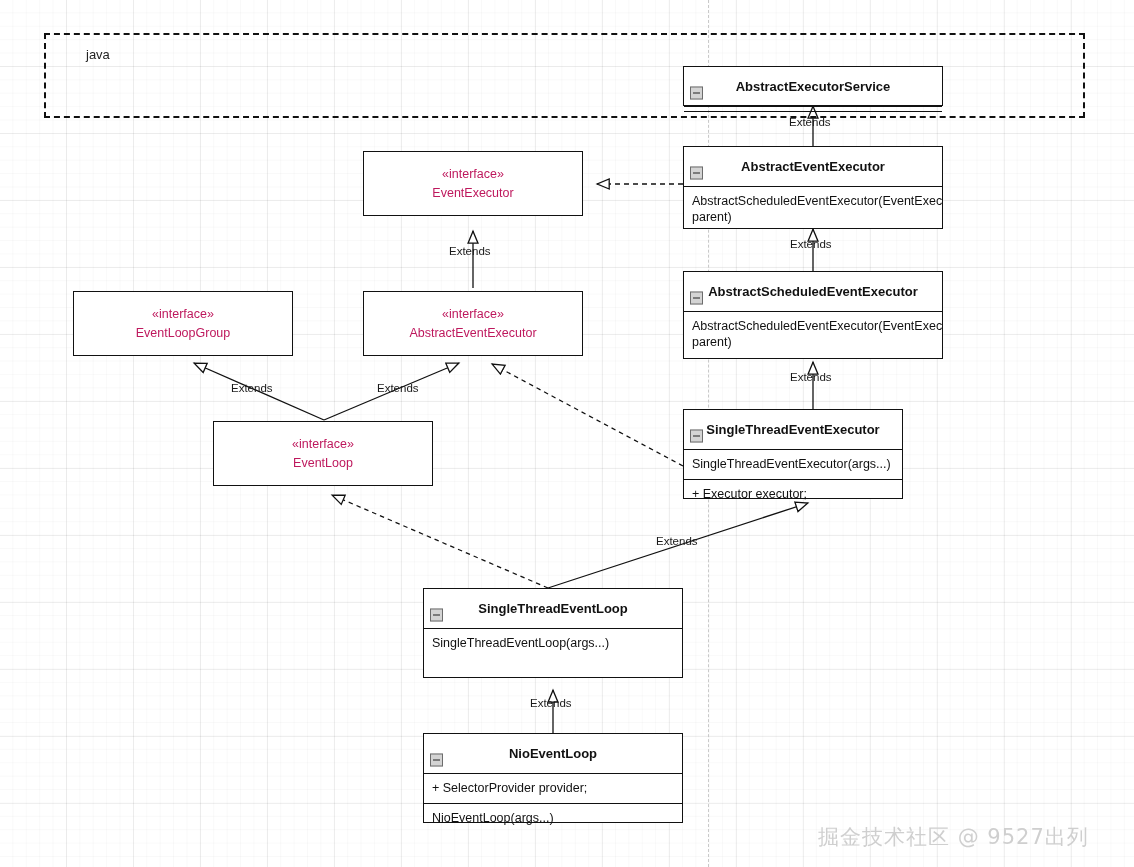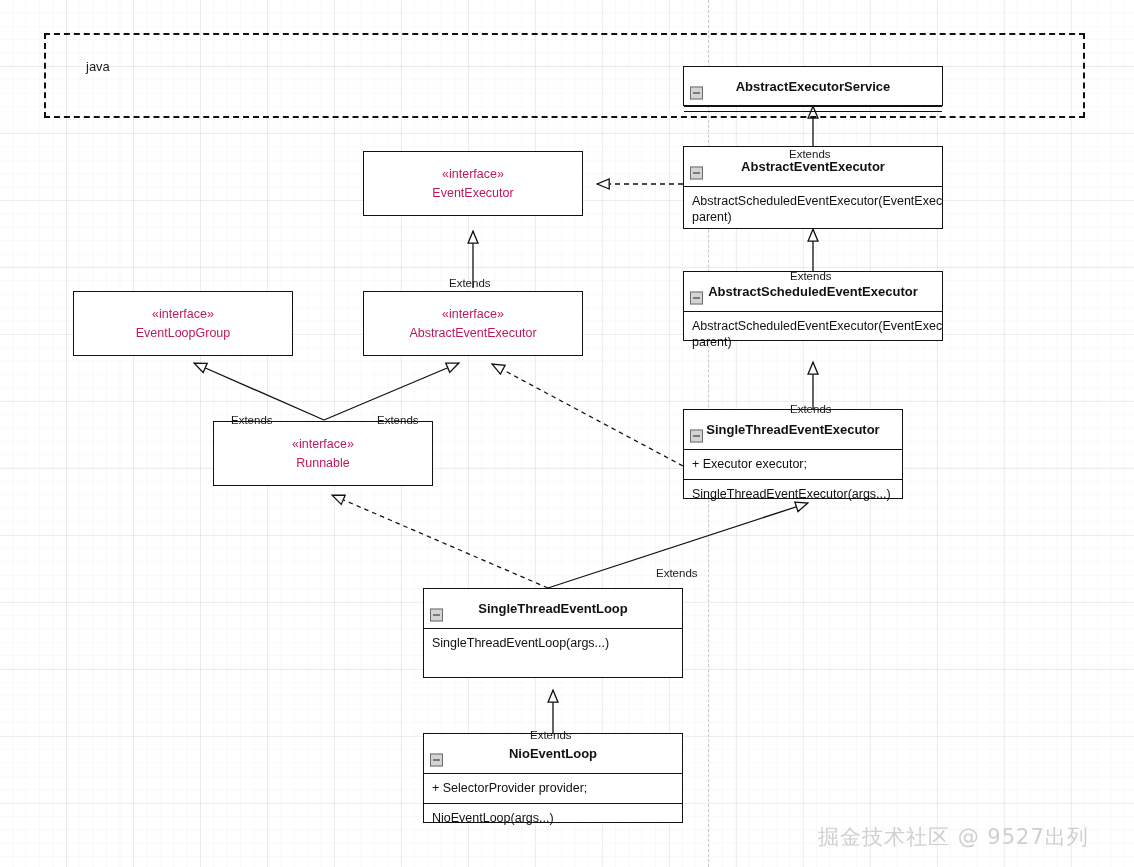--- a/index.html
+++ b/index.html
@@ -33,21 +33,21 @@
   
   .pkg {
     position: absolute;
     border: 2px dashed #111;
     background: transparent;
     box-sizing: border-box;
   }
   .pkg-label {
     position: absolute;
     left: 16px;
-    top: 24px;
+    top: 12px;
     font-size: 13px;
     color: #222;
     padding-left: 24px;
   }
 
   
   .node {
     position: absolute;
     box-sizing: border-box;
     border: 1.6px solid #111;
@@ -115,21 +115,20 @@
   .node.iface .stereo { display: block; }
   .node.iface .iname { display: block; }
 
   
   .elabel {
     position: absolute;
     font-size: 11.5px;
     color: #1a1a1a;
     background: transparent;
     white-space: nowrap;
-    margin-top: 32px;
   }
 
   
   .watermark {
     position: absolute;
     font-size: 21px;
     color: #cfcfcf;
     letter-spacing: 1px;
     white-space: nowrap;
     font-family: "DejaVu Sans", sans-serif;
@@ -220,35 +219,35 @@
   </div>
 
   <div class="node" style="left:683px; top:146px; width:260px; height:83px;">
     <div class="hdr">
       <span class="collapse-icon"></span>
       <span class="title">AbstractEventExecutor</span>
     </div>
     <div class="cmp wrap">AbstractScheduledEventExecutor(EventExecut parent)</div>
   </div>
 
-  <div class="node" style="left:683px; top:271px; width:260px; height:70px;">
+  <div class="node" style="left:683px; top:271px; width:260px; height:88px;">
     <div class="hdr">
       <span class="collapse-icon"></span>
       <span class="title">AbstractScheduledEventExecutor</span>
     </div>
     <div class="cmp wrap">AbstractScheduledEventExecutor(EventExecut parent)</div>
   </div>
 
   <div class="node" style="left:683px; top:409px; width:220px; height:90px;">
     <div class="hdr">
       <span class="collapse-icon"></span>
       <span class="title">SingleThreadEventExecutor</span>
     </div>
+    <div class="cmp" style="height:30px;">SingleThreadEventExecutor(args...)</div>
     <div class="cmp" style="height:30px;">+ Executor executor;</div>
-    <div class="cmp" style="height:30px;">SingleThreadEventExecutor(args...)</div>
   </div>
 
   <div class="node" style="left:423px; top:588px; width:260px; height:90px;">
     <div class="hdr">
       <span class="collapse-icon"></span>
       <span class="title">SingleThreadEventLoop</span>
     </div>
     <div class="cmp" style="height:30px;">SingleThreadEventLoop(args...)</div>
   </div>
 
@@ -271,21 +270,21 @@
     <span class="iname">EventLoopGroup</span>
   </div>
 
   <div class="node iface" style="left:363px; top:291px; width:220px; height:65px;">
     <span class="stereo">«interface»</span>
     <span class="iname">AbstractEventExecutor</span>
   </div>
 
   <div class="node iface" style="left:213px; top:421px; width:220px; height:65px;">
     <span class="stereo">«interface»</span>
-    <span class="iname">Runnable</span>
+    <span class="iname">EventLoop</span>
   </div>
 
   <span class="elabel" style="left:789px; top:116px;">Extends</span>
 
   <span class="elabel" style="left:790px; top:238px;">Extends</span>
 
   <span class="elabel" style="left:790px; top:371px;">Extends</span>
 
   <span class="elabel" style="left:449px; top:245px;">Extends</span>
 

